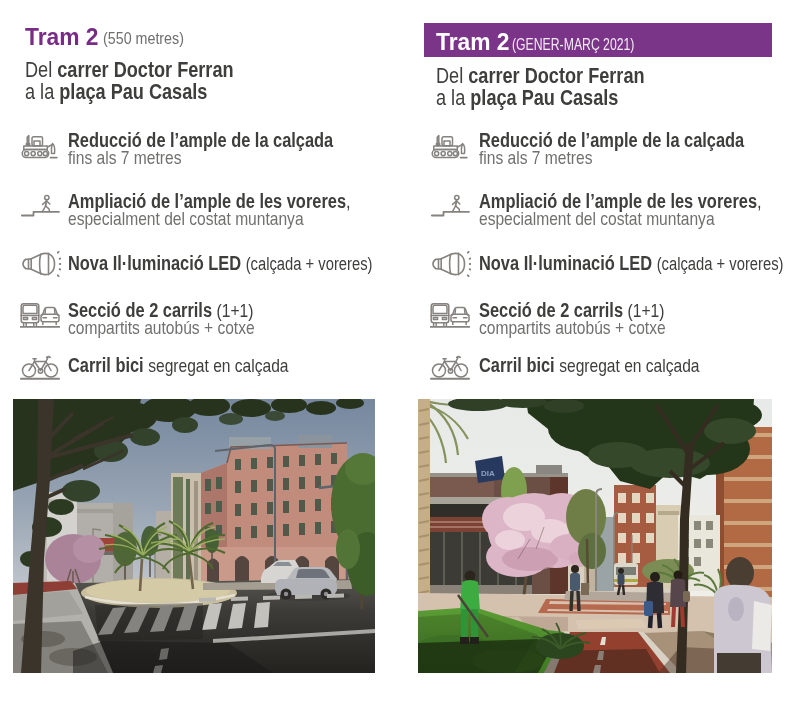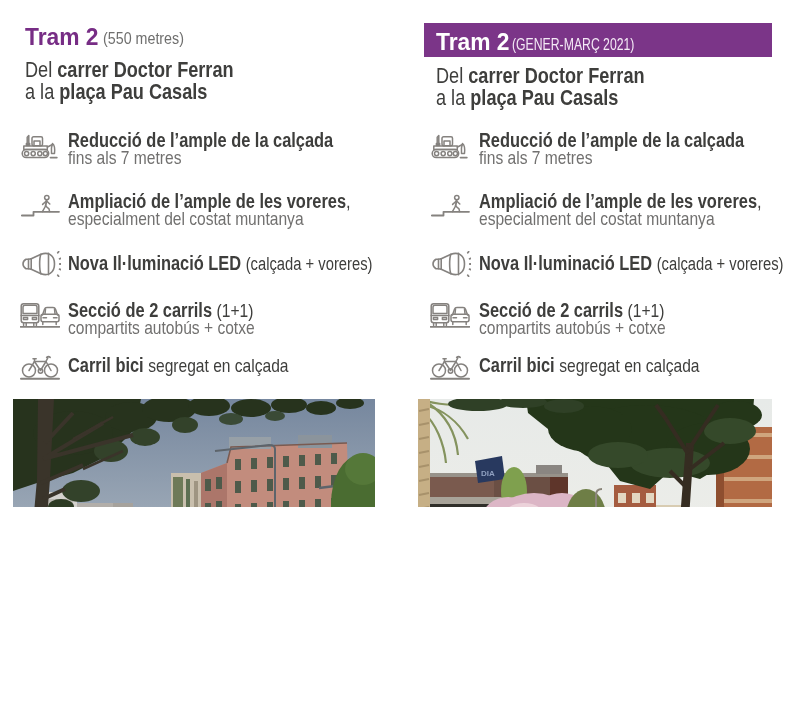--- a/index.html
+++ b/index.html
@@ -1,16 +1,16 @@
 <!DOCTYPE html>
 <html><head>
 <meta charset="utf-8">
 <style>
   html,body{margin:0;padding:0;background:#fff;}
-  #page{position:relative;width:800px;height:507px;background:#ffffff;overflow:hidden;
+  #page{position:relative;width:800px;height:712px;background:#ffffff;overflow:hidden;
         font-family:"Liberation Sans",sans-serif;}
   .abs{position:absolute;}
   .b{font-weight:bold;}
   .sx{transform-origin:0 0;white-space:nowrap;}
   .row-title{font-size:20px;font-weight:bold;color:#3e3e3c;line-height:17px;transform:scaleX(0.82);transform-origin:0 0;white-space:nowrap;}
   .row-sub{font-size:19px;font-weight:normal;color:#71706f;}
   .row-light{font-weight:normal;color:#3e3e3c;}
   .ic{stroke:#85827f;fill:none;stroke-linecap:round;stroke-linejoin:round;}
 </style>
 </head>

